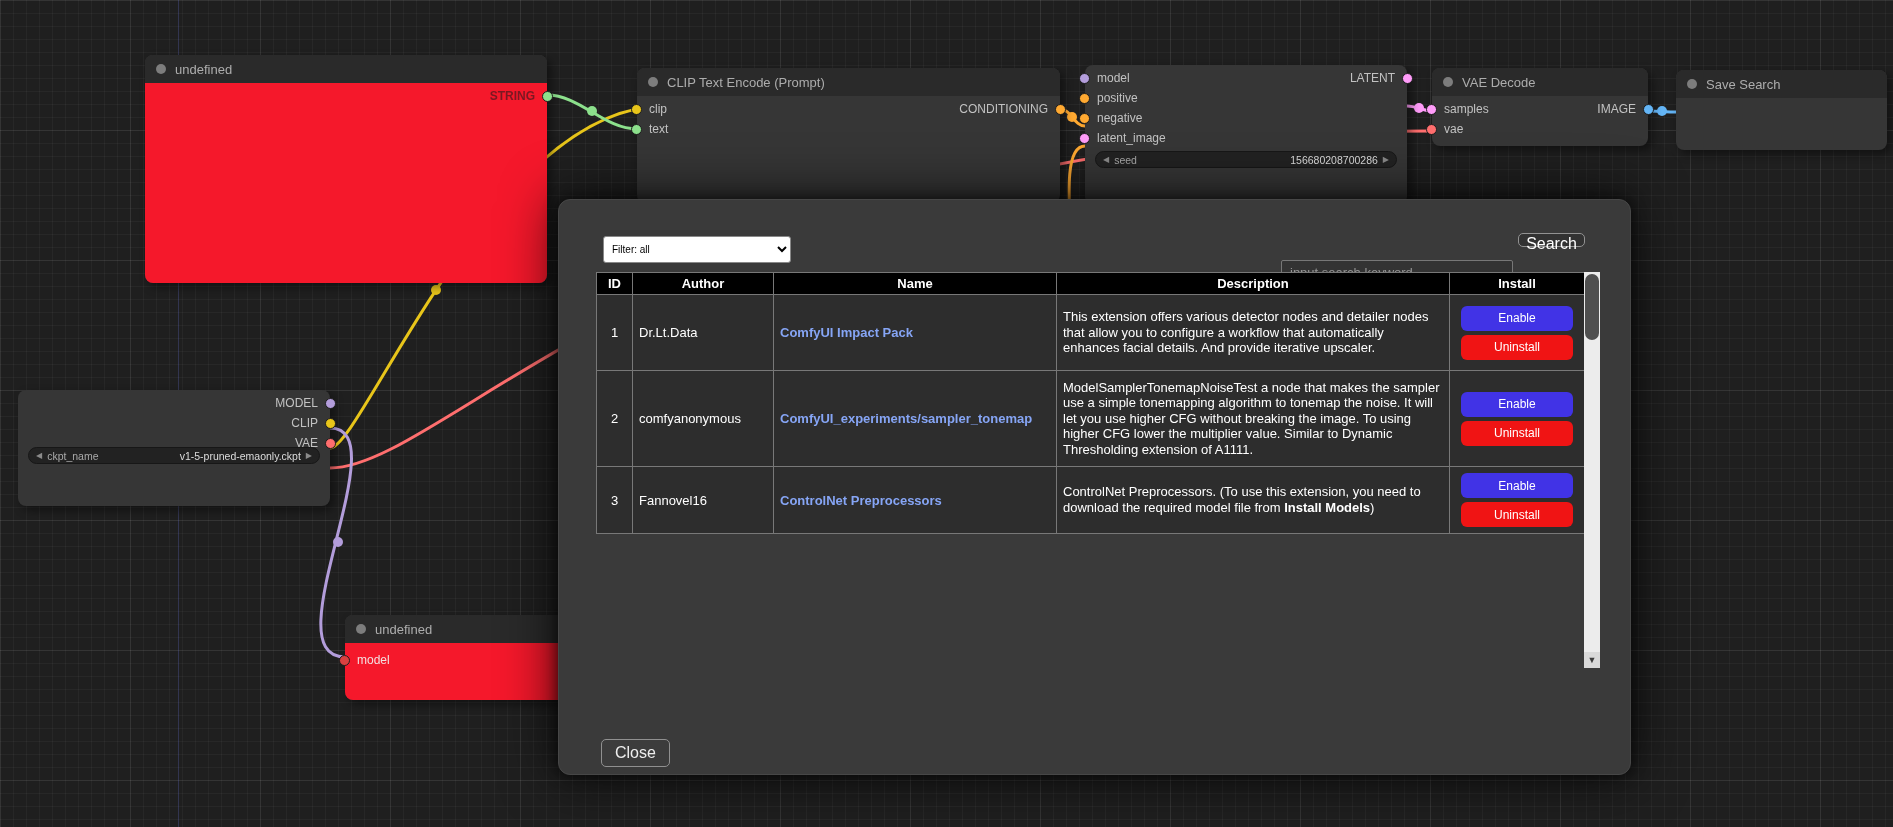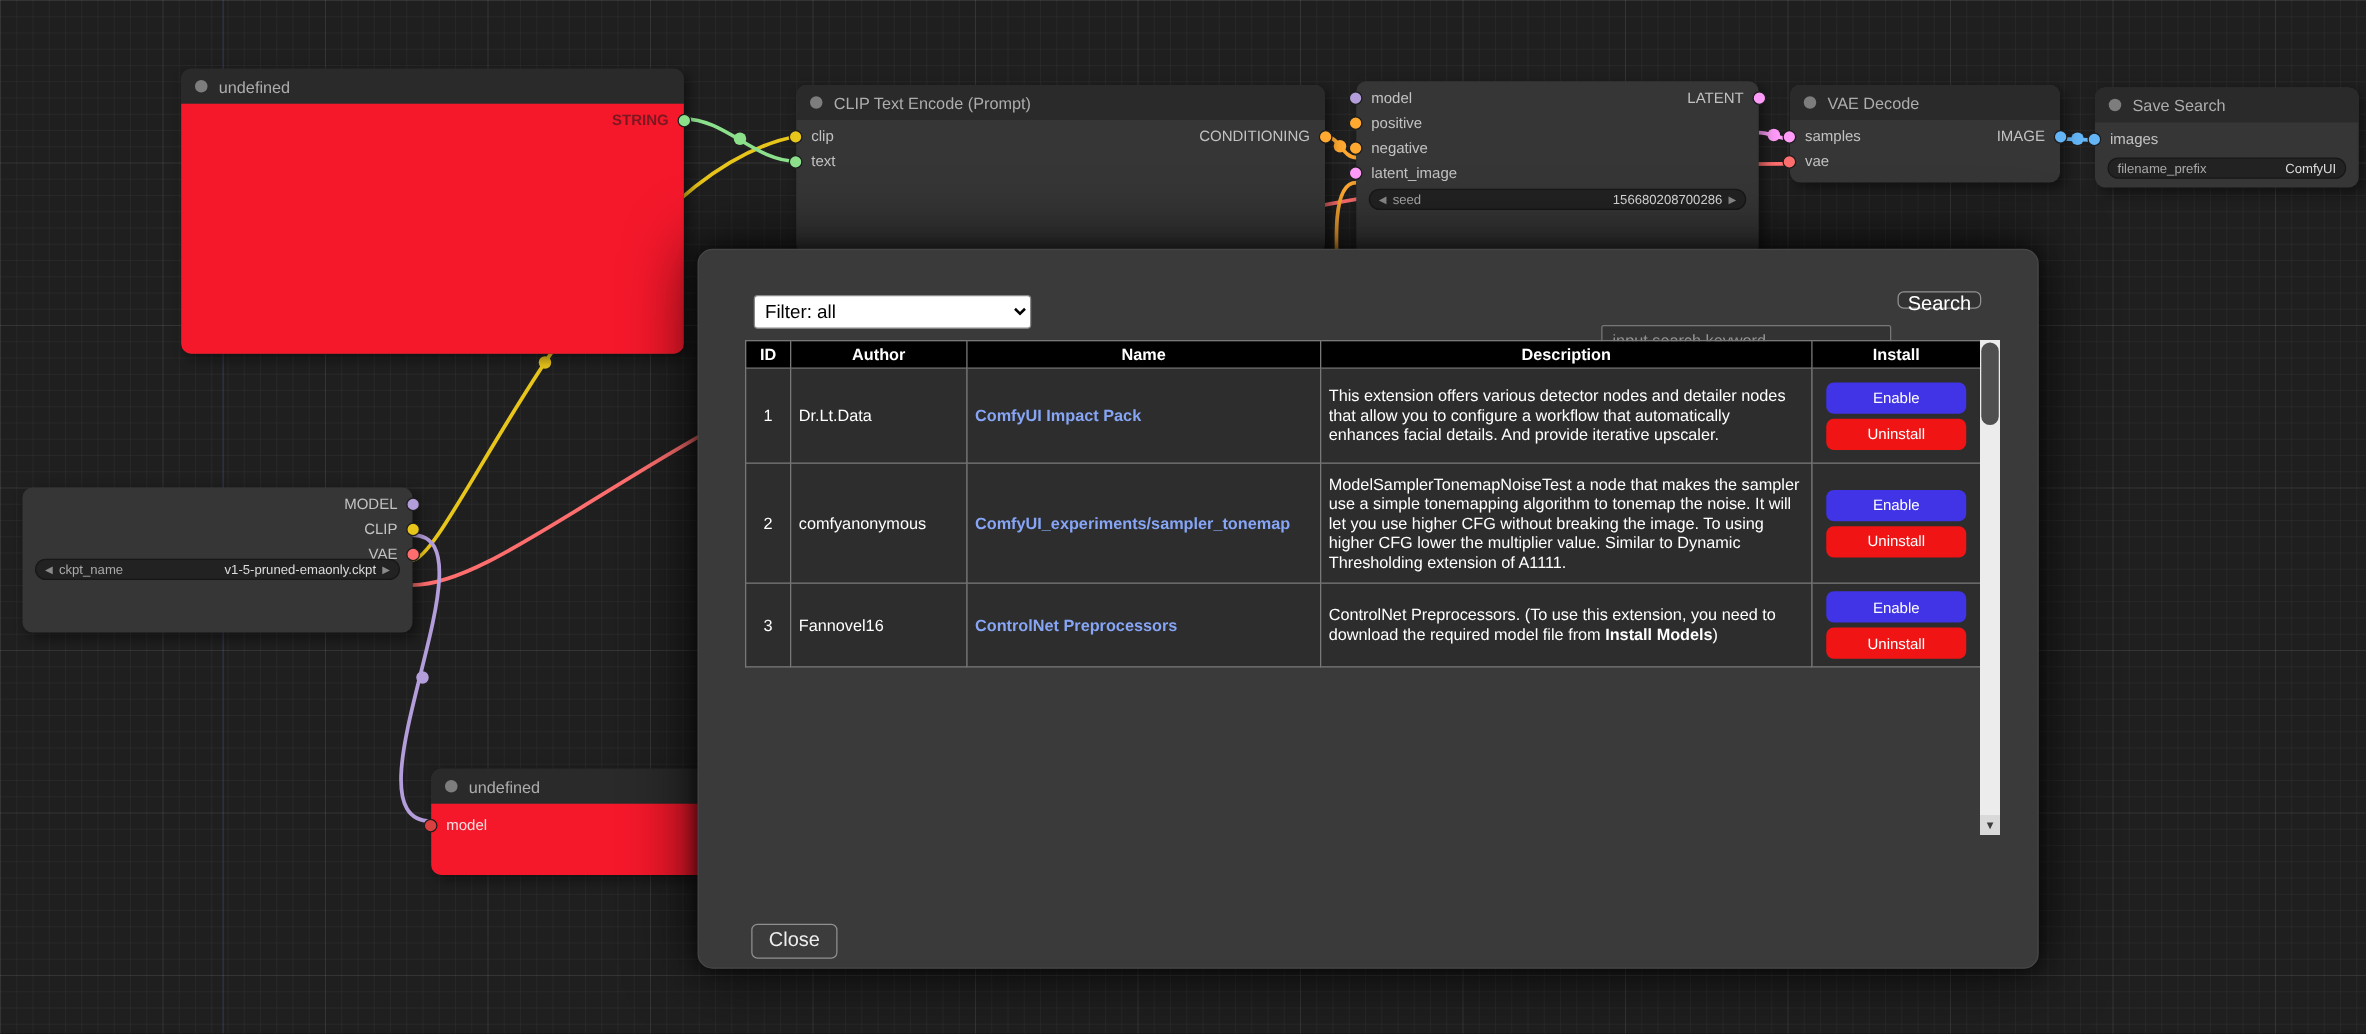--- a/index.html
+++ b/index.html
@@ -41,22 +41,22 @@
   .widget{position:absolute;left:10px;right:10px;height:15px;background:#222;
     border:1px solid #171717;border-radius:9px;display:flex;align-items:center;
     gap:5px;padding:0 7px;font-size:10.5px;color:#a9a9a9;white-space:nowrap;overflow:hidden;}
   .widget .w-value{margin-left:auto;color:#dcdcdc;}
   .widget .arrow{color:#8a8a8a;font-size:8px;line-height:1;}
 
   
   .dialog{position:absolute;left:558px;top:199px;width:1073px;height:576px;z-index:10;
     background:#3a3a3a;border:1px solid #474747;border-radius:12px;box-sizing:border-box;
     box-shadow:0 0 55px rgba(0,0,0,0.8),0 0 14px rgba(0,0,0,0.6);}
-  .filter-select{position:absolute;left:44px;top:36px;width:222px;height:27px;
-    background:#fff;color:#000;font-size:15px;font-family:"Liberation Sans",sans-serif;
+  .filter-select{position:absolute;left:44px;top:36px;width:188px;height:27px;
+    background:#fff;color:#000;font-size:10px;font-family:"Liberation Sans",sans-serif;
     border:1px solid #888;border-radius:3px;padding:0 4px;}
   .search-input{position:absolute;left:722px;top:37px;width:232px;height:25px;box-sizing:border-box;
     background:#333;border:1px solid #777;border-radius:2px;color:#ddd;font-size:13px;
     padding:0 8px;font-family:"Liberation Sans",sans-serif;margin-top:23px;}
   .search-input::placeholder{color:#949494;}
   .search-btn{position:absolute;left:959px;top:33px;width:67px;height:14px;
     background:#323232;border:1px solid #929292;border-radius:5px;color:#fff;font-size:16px;
     font-family:"Liberation Sans",sans-serif;cursor:pointer;}
   .ext-table{position:absolute;left:37px;top:72px;width:988px;border-collapse:collapse;table-layout:fixed;}
   .ext-table th{background:#000;color:#fff;font-size:13px;font-weight:bold;height:21px;
@@ -213,32 +213,20 @@
           <span class="slot-label">vae</span>
         </div>
       </div>
     </div>
   </div>
 
   <div class="node" style="left:1676px;top:70px;width:211px;height:80px">
     <div class="node-header">
       <span class="node-dot"></span>
       <span class="node-title">Save Search</span>
-    </div>
-    <div class="node-body">
-      <div class="slot-row">
-        <div class="slot-in">
-          <span class="dot c-image"></span>
-          <span class="slot-label">images</span>
-        </div>
-      </div>
-      <div class="widget" style="top:28px">
-        <span>filename_prefix</span>
-        <span class="w-value">ComfyUI</span>
-      </div>
     </div>
   </div>
 
   <div class="node" style="left:18px;top:390px;width:312px;height:116px">
     <div class="node-body">
       <div class="slot-row">
         <div class="slot-out">
           <span class="slot-label">MODEL</span>
           <span class="dot c-model"></span>
         </div>

